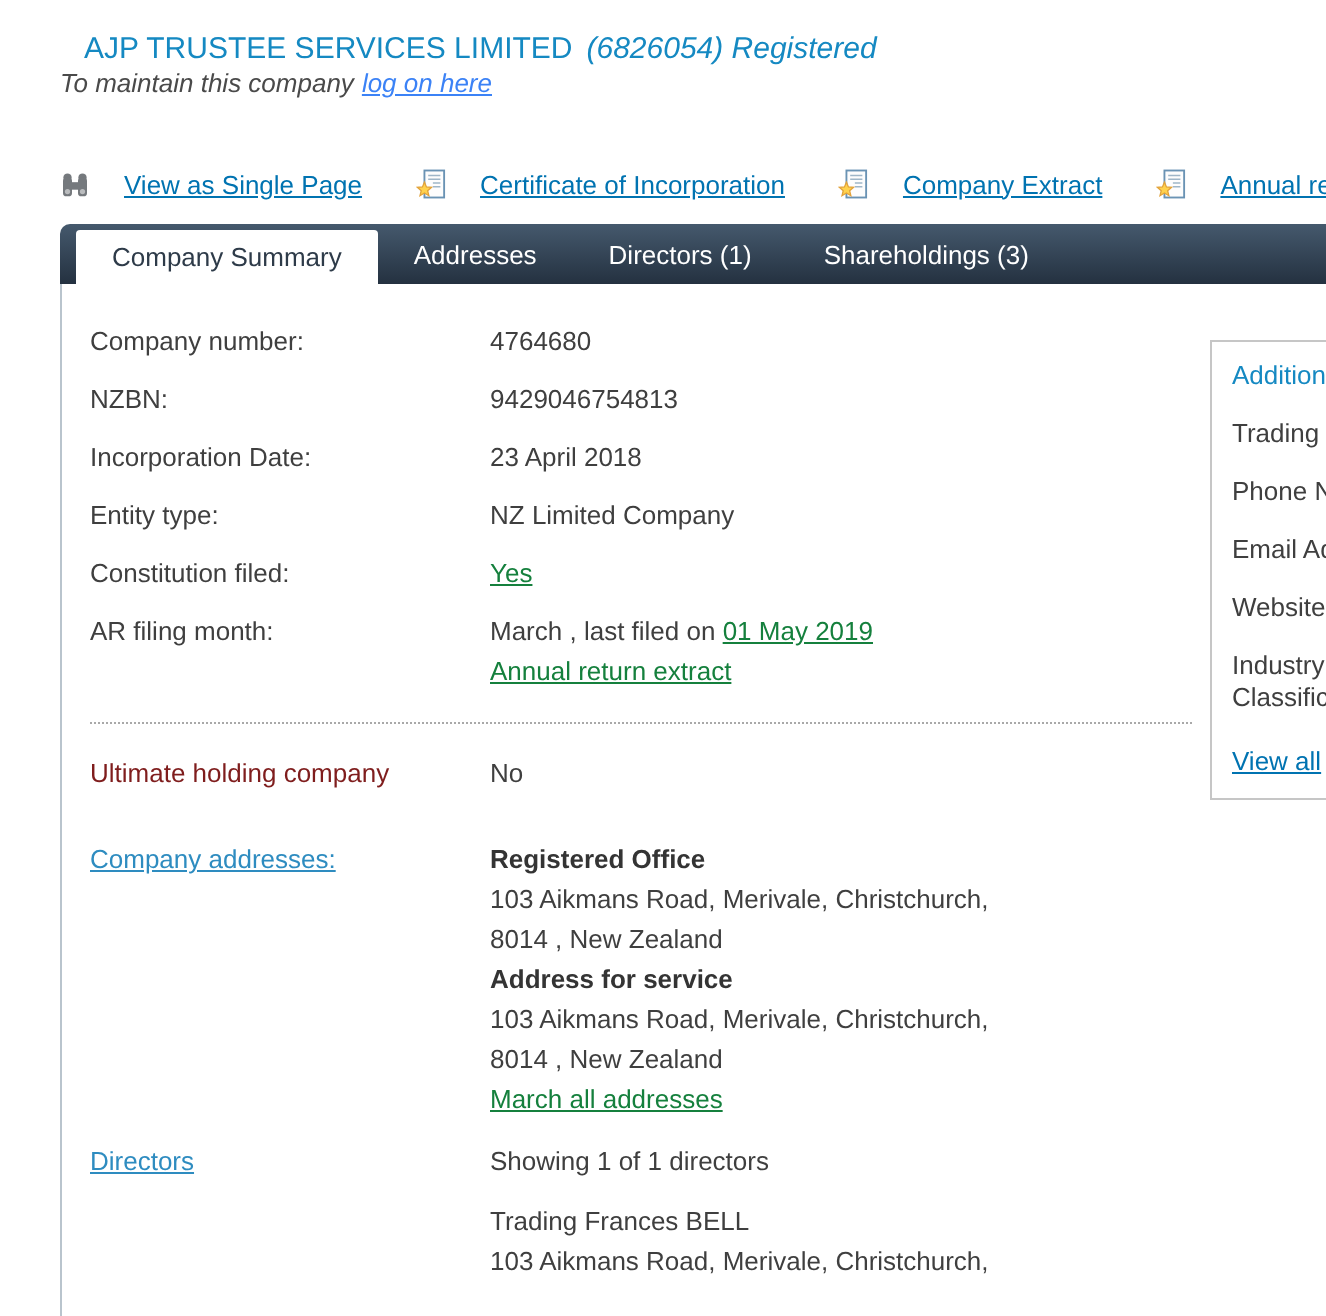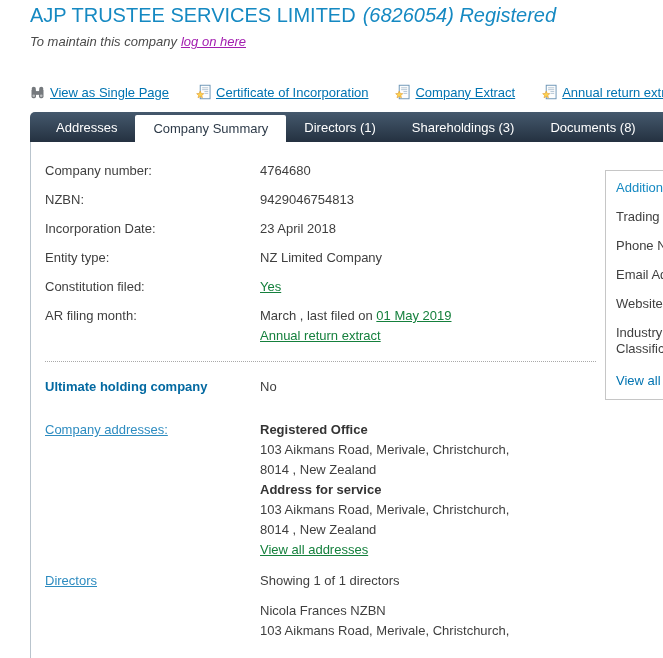--- a/index.html
+++ b/index.html
@@ -6,36 +6,36 @@
   html, body { margin: 0; padding: 0; }
   body {
     width: 663px; height: 658px; overflow: hidden; position: relative;
     background: #fff; color: #3f3f3f;
     font-family: "Liberation Sans", sans-serif; font-size: 13px;
   }
   a { cursor: pointer; }
 
   
   .page-title {
-    position: absolute; top: 4px; left: 30px; margin: 0;
-    font-size: 20px; font-weight: 400; color: #1589c2; white-space: nowrap;
+    position: absolute; top: 4px; left: 30px; margin: 12px;
+    font-size: 15px; font-weight: 400; color: #1589c2; white-space: nowrap;
   }
   .page-title .meta { font-style: italic; margin-left: 7px; }
   .maintain {
     position: absolute; top: 34px; left: 30px; margin: 0;
     font-style: italic; color: #4a4a4a; font-size: 13px;
   }
-  .maintain a { color: #a21caf; text-decoration: underline; margin-left: 4px; font-style: italic; }
+  .maintain a { color: #3b82f6; text-decoration: underline; margin-left: 4px; font-style: italic; }
 
   
   .toolbar {
     position: absolute; top: 84px; left: 30px; width: 700px;
     display: flex; gap: 23px; align-items: center; white-space: nowrap;
   }
-  .tool { display: inline-flex; align-items: center; gap: 5px; }
+  .tool { display: inline-flex; align-items: center; gap: 17px; }
   .tool a { color: #0073b1; text-decoration: underline; padding-right: 4px; }
   .tool svg { flex: none; }
 
   
   .tabbar {
     position: absolute; top: 112px; left: 30px; width: 633px; height: 30px;
     background: linear-gradient(#45596d, #243140);
     border-radius: 5px 0 0 0;
     display: flex; align-items: stretch; padding-left: 8px;
   }
@@ -47,44 +47,44 @@
     background: #fff; color: #2e3b49; margin-top: 3px;
     border-radius: 2px 2px 0 0;
   }
 
   
   .content {
     position: absolute; top: 142px; left: 30px; width: 633px; bottom: 0;
     border-left: 1px solid #b9c4cd; padding: 21px 0 0 14px;
     line-height: 16px;
   }
-  .row { display: flex; margin-bottom: 13px; gap: 15px; }
+  .row { display: flex; margin-bottom: 13px; }
   .row .label { width: 200px; flex: none; color: #3f3f3f; }
   .row .value { flex: 1; }
   .value a, .label a { color: #15803d; text-decoration: underline; }
   .label.link-label a { color: #2e8cc0; }
-  .label .plain-teal { color: #0369a1; font-weight: bold; }
+  .label .plain-teal { color: #7f1d1d; }
   .multiline { line-height: 20px; margin-top: -2px; }
   .divider {
     border: 0; border-top: 1px dotted #a9a9a9; height: 0;
     width: 551px; margin: 15px 0 17px 0;
   }
   .addresses-row { margin-top: 27px; }
   .addr-heading { font-weight: 700; color: #343434; }
   .dir-gap { height: 10px; }
 
   
   .side-panel {
     position: absolute; top: 170px; left: 605px; width: 136px; height: 230px;
     background: #fff; border: 1px solid #c6c6c6; padding: 9px 0 0 10px;
     line-height: 16px; z-index: 5;
   }
   .side-panel .panel-title { color: #1589c2; white-space: nowrap; margin-bottom: 13px; }
   .side-panel .panel-item { width: 106px; margin-bottom: 13px; color: #3f3f3f; }
-  .side-panel .panel-viewall { display: inline-block; margin-top: 3px; color: #0073b1; white-space: nowrap; }
+  .side-panel .panel-viewall { display: inline-block; margin-top: 3px; color: #0073b1; text-decoration: underline; white-space: nowrap; }
 </style>
 </head>
 <body>
 
 <div>
 
   <h1 class="page-title"><span>AJP TRUSTEE SERVICES LIMITED</span><span class="meta">(6826054) Registered</span></h1>
 
   <p class="maintain"><span>To maintain this company</span><a>log on here</a></p>
 
@@ -121,25 +121,24 @@
       <svg width="15" height="16" viewBox="0 0 16 16">
         <rect x="4.5" y="0.8" width="10.5" height="14.4" fill="#fdfdfd" stroke="#6a93b4" stroke-width="1"></rect>
         <path d="M6.5 3.5h6.5M6.5 5.5h6.5M9 7.5h4M9 9.5h4" stroke="#9fb6c8" stroke-width="0.8"></path>
         <path d="M4.5 7 L5.56 9.54 L8.3 9.76 L6.21 11.56 L6.85 14.24 L4.5 12.8 L2.15 14.24 L2.79 11.56 L0.7 9.76 L3.44 9.54 Z" fill="#ffd24d" stroke="#e2a23a" stroke-width="0.7"></path>
       </svg>
       <a>Annual return extract</a>
     </span>
   </div>
 
   <div class="tabbar">
+    <div class="tab active">Company Summary</div>
     <div class="tab">Addresses</div>
-    <div class="tab active">Company Summary</div>
     <div class="tab">Directors (1)</div>
     <div class="tab">Shareholdings (3)</div>
-    <div class="tab">Documents (8)</div>
   </div>
 
   <div class="content">
 
     <div class="row">
       <span class="label">Company number:</span>
       <span class="value">4764680</span>
     </div>
 
     <div class="row">
@@ -179,30 +178,30 @@
 
     <div class="row addresses-row">
       <span class="label link-label"><a>Company addresses:</a></span>
       <span class="value multiline">
         <span class="addr-heading">Registered Office</span><br>
         <span>103 Aikmans Road, Merivale, Christchurch,</span><br>
         <span>8014 , New Zealand</span><br>
         <span class="addr-heading">Address for service</span><br>
         <span>103 Aikmans Road, Merivale, Christchurch,</span><br>
         <span>8014 , New Zealand</span><br>
-        <a>View all addresses</a>
+        <a>March all addresses</a>
       </span>
     </div>
 
     <div class="row">
       <span class="label link-label"><a>Directors</a></span>
       <span class="value multiline">
         <span>Showing 1 of 1 directors</span>
         <span class="dir-gap" style="display:block"></span>
-        <span>Nicola Frances NZBN</span><br>
+        <span>Trading Frances BELL</span><br>
         <span>103 Aikmans Road, Merivale, Christchurch,</span><br>
         
       </span>
     </div>
 
   </div>
 
   <aside class="side-panel">
     <div class="panel-title">Additional Information</div>
     <div class="panel-item">Trading Name</div>

